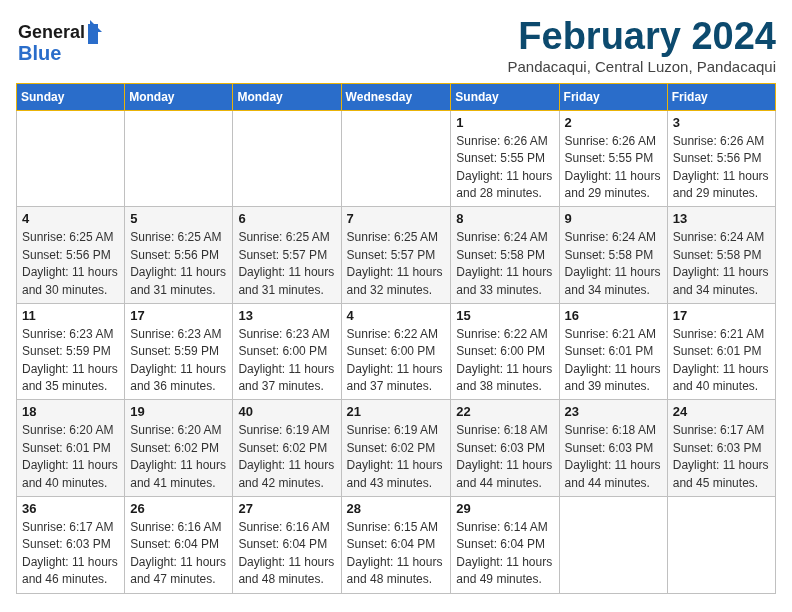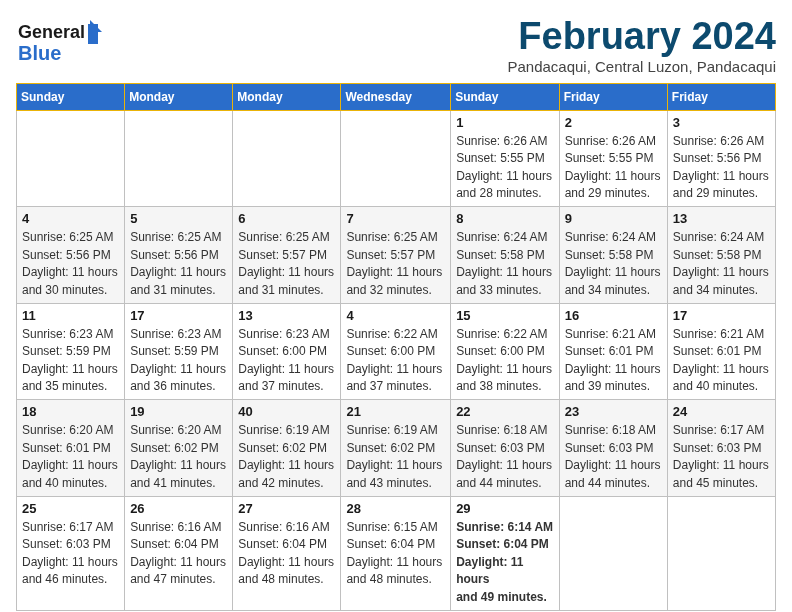--- a/index.html
+++ b/index.html
@@ -282,21 +282,21 @@
         <td>
           <div class="day-number">24</div>
           <div class="day-info" style="white-space: pre-line;">Sunrise: 6:17 AM
 Sunset: 6:03 PM
 Daylight: 11 hours
 and 45 minutes.</div>
         </td>
       </tr>
       <tr>
         <td>
-          <div class="day-number">25</div>
+          <div class="day-number">36</div>
           <div class="day-info" style="white-space: pre-line;">Sunrise: 6:17 AM
 Sunset: 6:03 PM
 Daylight: 11 hours
 and 46 minutes.</div>
         </td>
         <td>
           <div class="day-number">26</div>
           <div class="day-info" style="white-space: pre-line;">Sunrise: 6:16 AM
 Sunset: 6:04 PM
 Daylight: 11 hours
@@ -311,21 +311,21 @@
         </td>
         <td>
           <div class="day-number">28</div>
           <div class="day-info" style="white-space: pre-line;">Sunrise: 6:15 AM
 Sunset: 6:04 PM
 Daylight: 11 hours
 and 48 minutes.</div>
         </td>
         <td>
           <div class="day-number">29</div>
-          <div class="day-info" style="white-space: pre-line; font-weight: bold;">Sunrise: 6:14 AM
+          <div class="day-info" style="white-space: pre-line;">Sunrise: 6:14 AM
 Sunset: 6:04 PM
 Daylight: 11 hours
 and 49 minutes.</div>
         </td>
         <td class="empty-cell"></td>
         <td class="empty-cell"></td>
       </tr>
     </tbody>
 </table>
 

